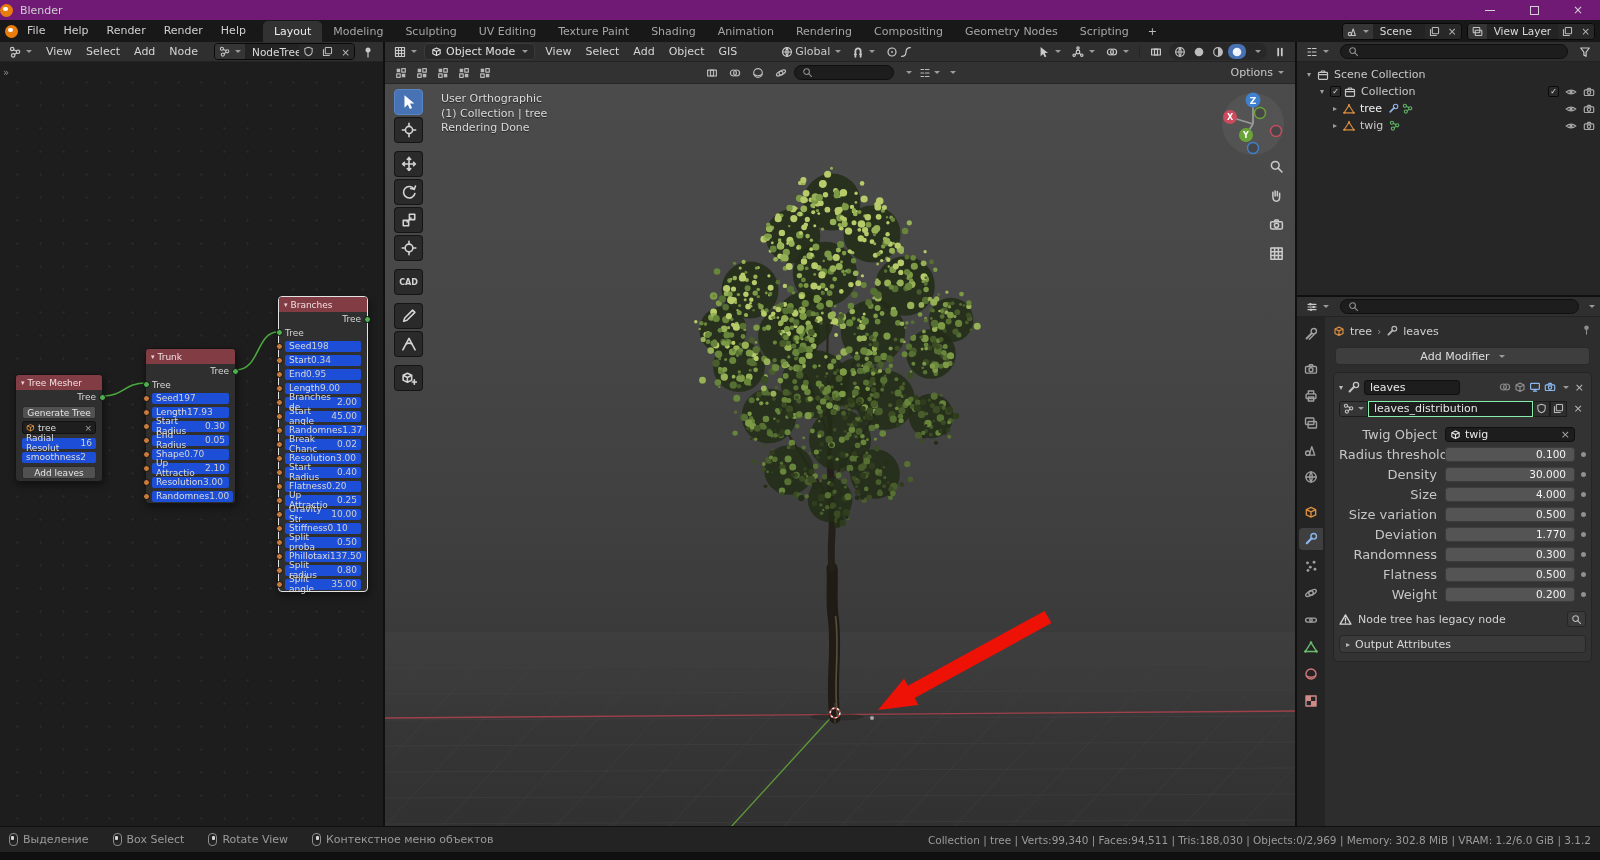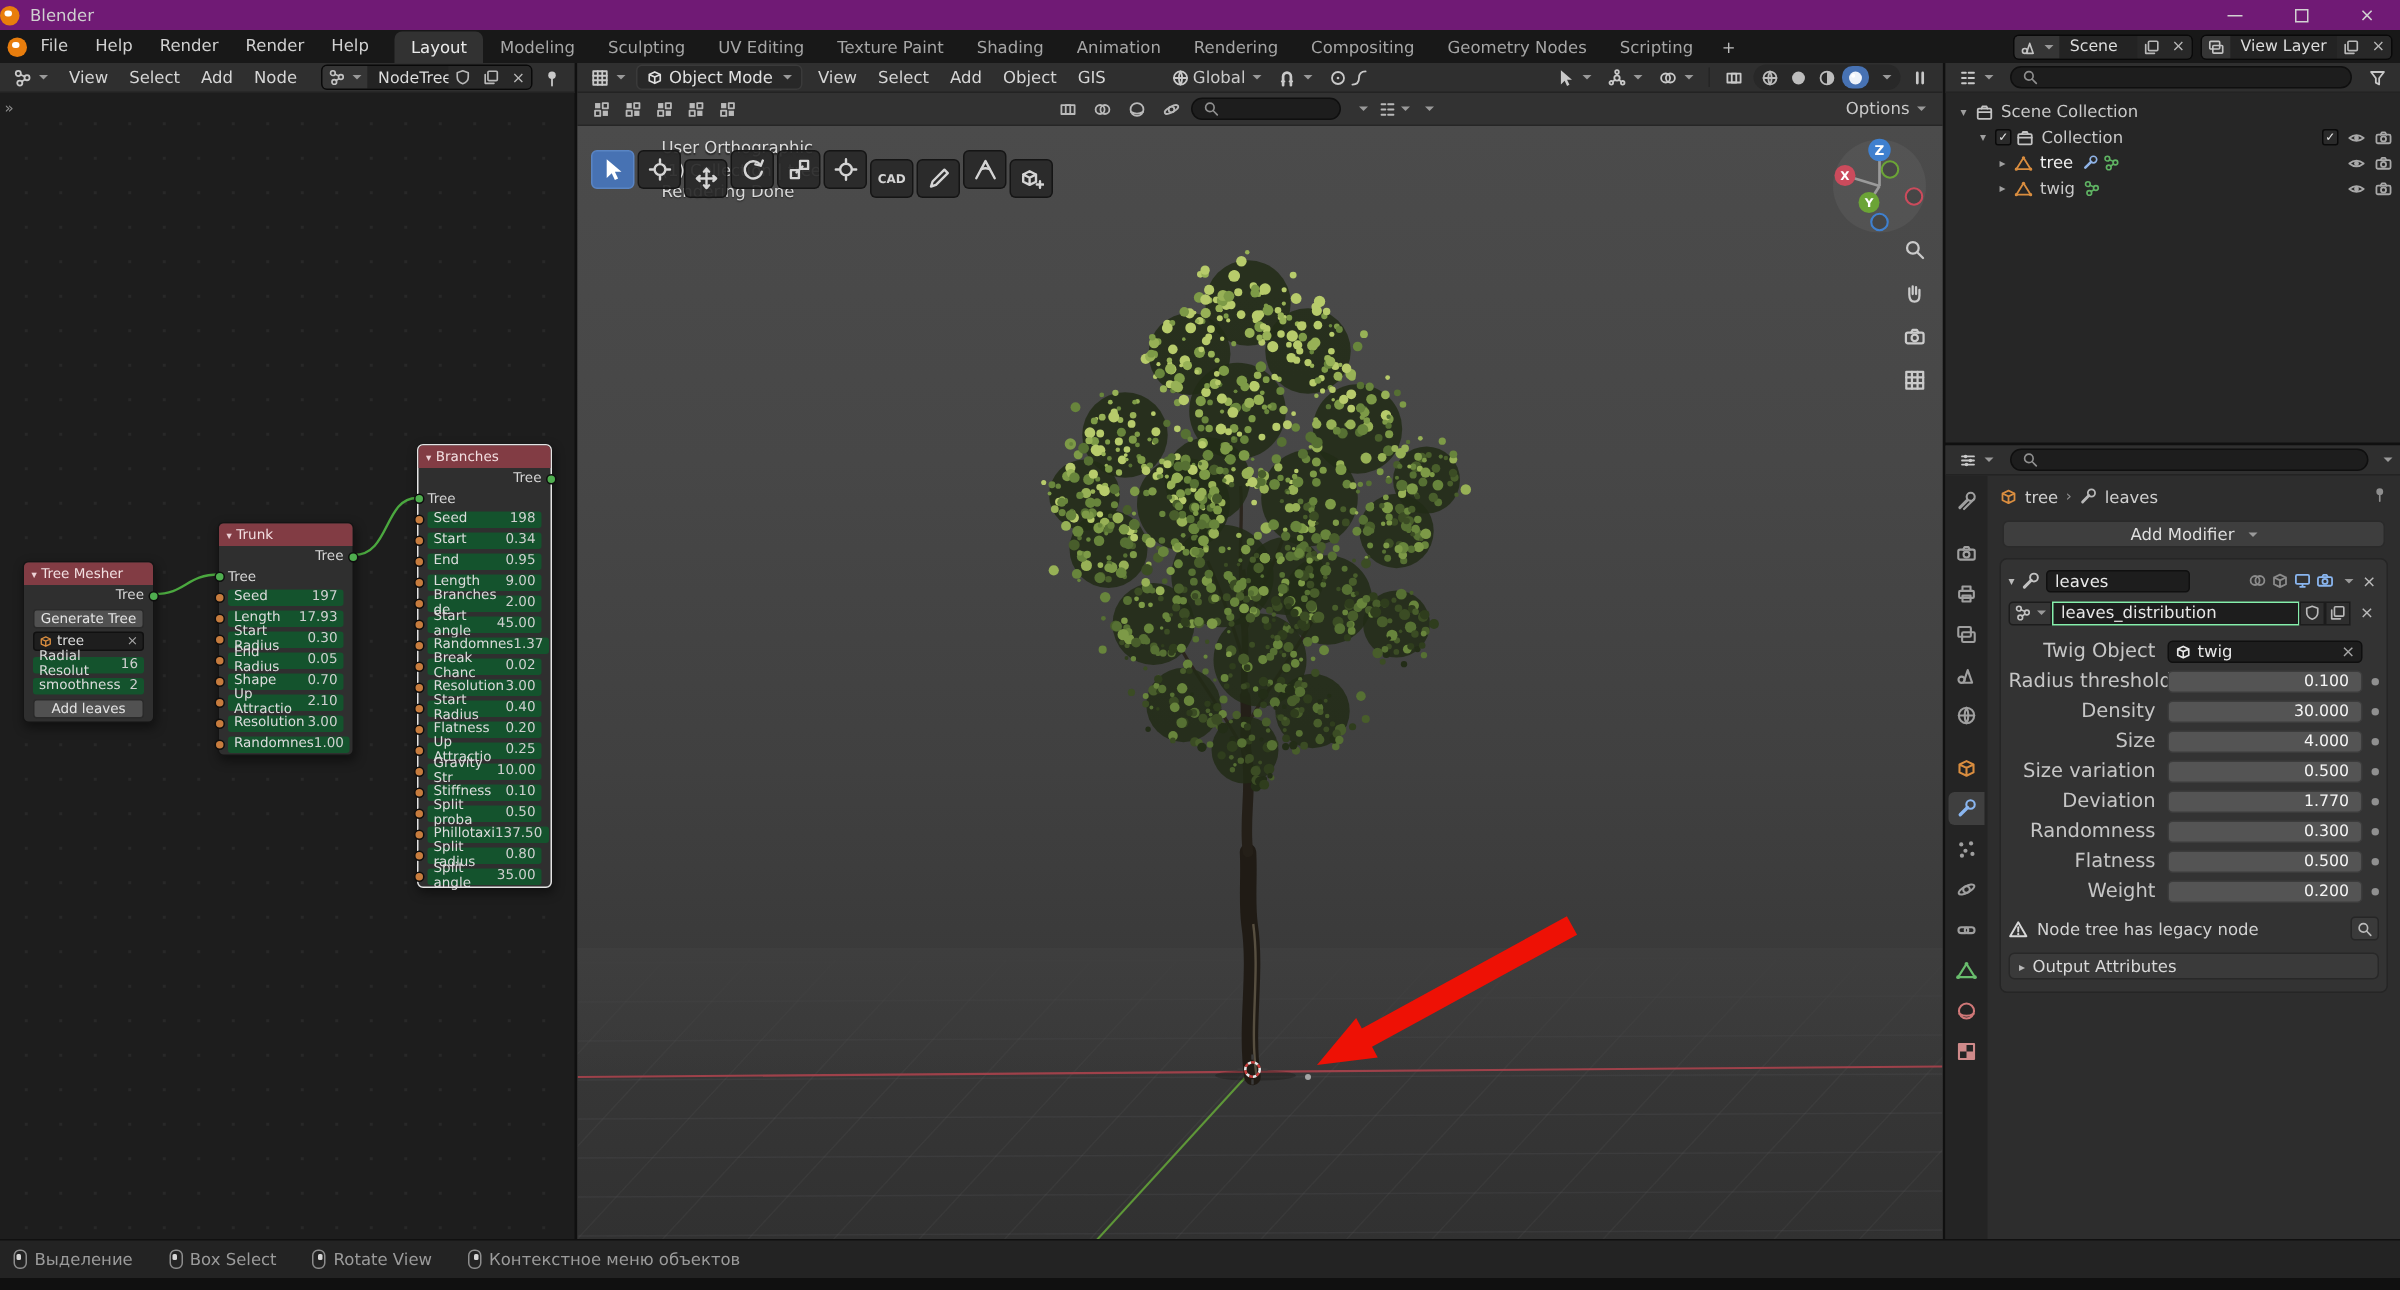--- a/index.html
+++ b/index.html
@@ -43,38 +43,38 @@
 .bnode{position:absolute;background:rgba(48,48,48,.97);border:1px solid #141414;border-radius:4px;font-size:9px;color:#d6d6d6;box-shadow:1px 3px 7px rgba(0,0,0,.45);z-index:2}
 .bnode.selected{border-color:#e3e3e3}
 .nhead{height:15px;display:flex;align-items:center;gap:3px;padding:0 5px;background:var(--nodehead,#823c44);border-radius:3px 3px 0 0;color:#f2dfe1}
 .ncaret{font-size:7px;color:#ecd2d6}
 .nrow{position:relative;height:14px;display:flex;align-items:center;padding:0 6px}
 .nrow.out{justify-content:flex-end}
 .nrow.lab{height:13px}
 .sock{position:absolute;width:7px;height:7px;border-radius:50%;border:1px solid #0e0e0e;top:50%;margin-top:-3.5px}
 .sock.in{left:-3.5px}
 .sock.outp{right:-3.5px}
-.npill{flex:1;display:flex;justify-content:space-between;align-items:center;background:#14532d;border-radius:2px;height:11px;padding:0 4px}
+.npill{flex:1;display:flex;justify-content:flex-start;align-items:center;background:#1d4ed8;border-radius:2px;height:11px;padding:0 4px}
 .nlbl{color:#dcdcdc}.nval{color:#cfcfcf}
 .nbtn{height:13px;line-height:12px;text-align:center;background:#515151;border:1px solid #2a2a2a;border-radius:2.5px;margin:2px 6px;color:#e5e5e5}
 .nobj{height:13px;display:flex;align-items:center;gap:3px;background:#1e1e1e;border:1px solid #101010;border-radius:2.5px;margin:2px 6px;padding:0 3px;color:#dedede}
 .nobj-name{flex:1}.nobj-x{color:#a5a5a5}
 
 .viewport{position:absolute;left:385px;top:42px;width:910px;height:784px;background:#3f3f3f}
 .vp-tools{position:absolute;top:20px;left:0;right:0;height:22px;background:#323232;border-bottom:1px solid #262626;display:flex;align-items:center;gap:4px;padding:0 7px;z-index:6}
 .vtbtn{display:flex;align-items:center;justify-content:center;width:18px;height:16px;color:#b9b9b9}
 .vh-spacer{flex:1}
 .shading{display:flex;align-items:center;background:#282828;border-radius:9px;padding:0 2px;height:17px;gap:1px}
 .shbtn{display:flex;align-items:center;justify-content:center;width:18px;height:15px;border-radius:7px;color:#bdbdbd}
 .shbtn.active{background:var(--accent,#4772b3);color:#eef3fa}
 .hsep{width:1px;height:13px;background:#252525;margin:0 3px}
 .vp-canvas{position:absolute;left:0;top:42px;right:0;bottom:0;overflow:hidden;background:linear-gradient(#4b4b4b,#474747 30%,#404040 58%,#313131 100%)}
 #scene{position:absolute;left:0;top:0;width:100%;height:100%}
 .vp-overlay-text{position:absolute;left:56px;top:8px;line-height:14.5px;color:#dadada;text-shadow:0 1px 1px rgba(0,0,0,.55);z-index:3}
-.toolcol{position:absolute;left:9px;top:16px;display:flex;gap:2px;z-index:4}
+.toolcol{position:absolute;left:9px;top:5px;display:flex;flex-direction:column;gap:2px;z-index:4}
 .toolbtn{width:29px;height:26px;background:rgba(40,40,40,.92);border:1px solid rgba(18,18,18,.85);border-radius:4px;display:flex;align-items:center;justify-content:center;color:#d4d4d4}
 .toolbtn.active{background:var(--accent,#4772b3);border-color:#5a85c4;color:#fff}
 .cadbtn{font-size:8px;font-weight:bold}
 .navcol{position:absolute;right:9px;top:72px;display:flex;flex-direction:column;gap:9px;align-items:center;z-index:4}
 .navbtn{width:20px;height:20px;display:flex;align-items:center;justify-content:center;color:#cbcbcb}
 
 .outliner{position:absolute;left:1297px;top:42px;width:303px;height:253px;background:#262626}
 .ol-body{position:absolute;top:22px;left:0;right:0;bottom:0;padding-top:2px}
 .ol-row{position:relative;height:17px;display:flex;align-items:center;gap:3px;color:#c9c9c9;padding-right:5px}
 .ol-ind{flex:none}
@@ -2510,15 +2510,16 @@
           </span>
           <span>Rotate View</span>
         </span>
         <span class="hint">
           <span class="mico right">
             <i></i>
           </span>
           <span>Контекстное меню объектов</span>
         </span>
       </div>
+    <span class="sb-stats">Collection | tree | Verts:99,340 | Faces:94,511 | Tris:188,030 | Objects:0/2,969 | Memory: 302.8 MiB | VRAM: 1.2/6.0 GiB | 3.1.2</span>
   </div>
 
 </div>
 
 </body></html>

